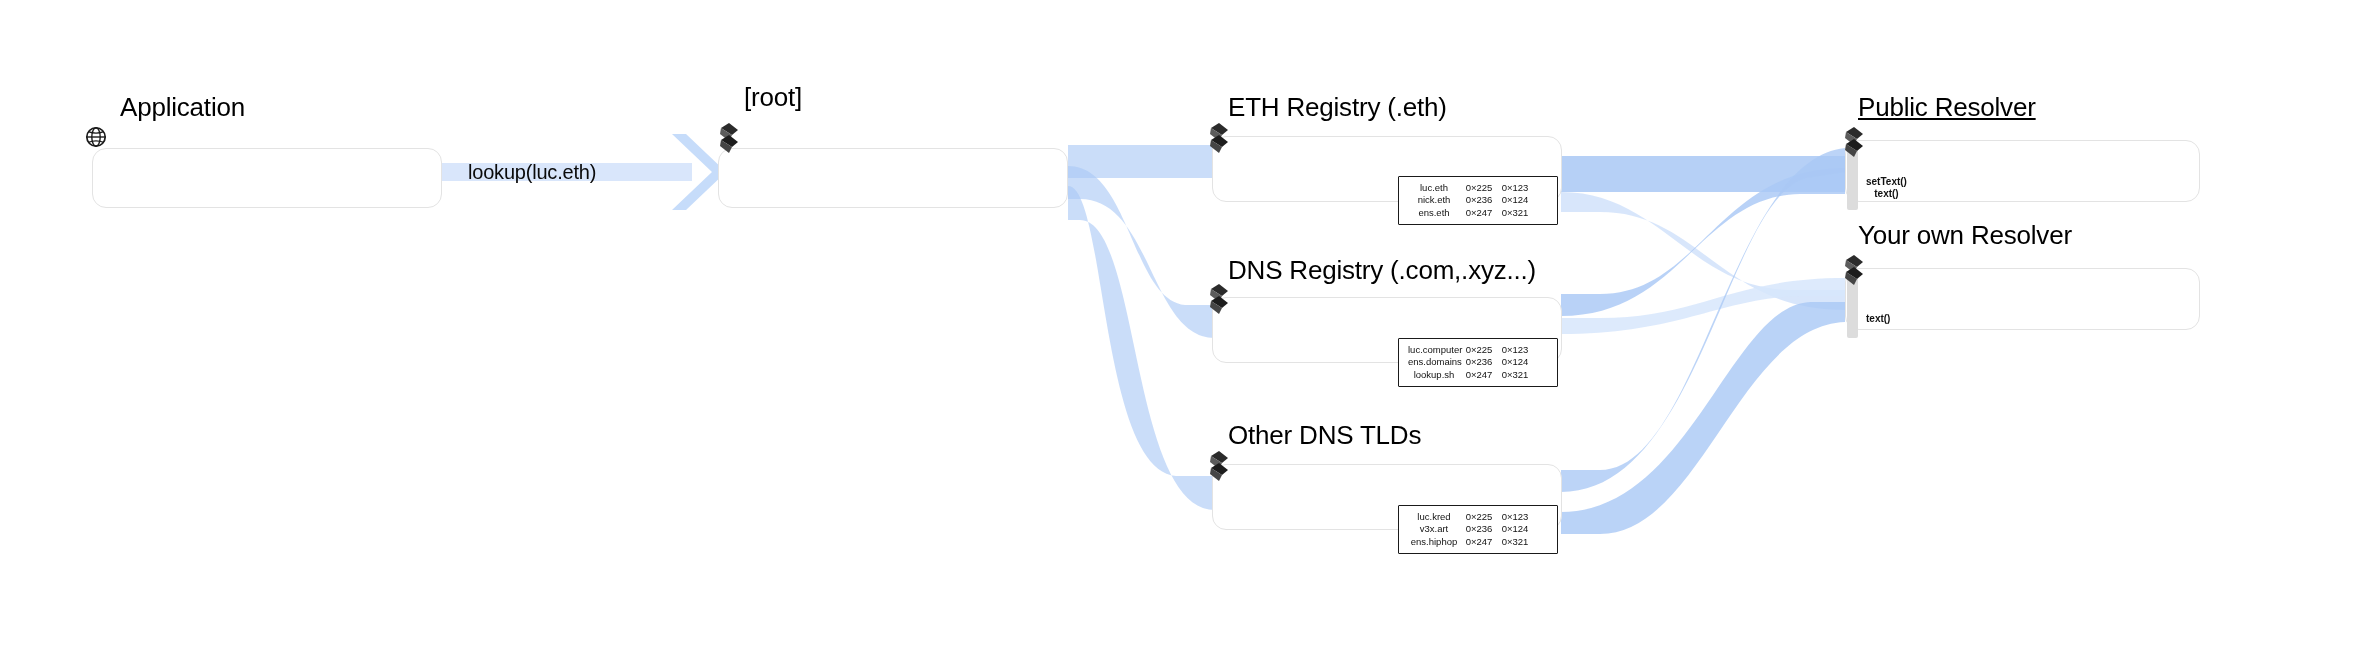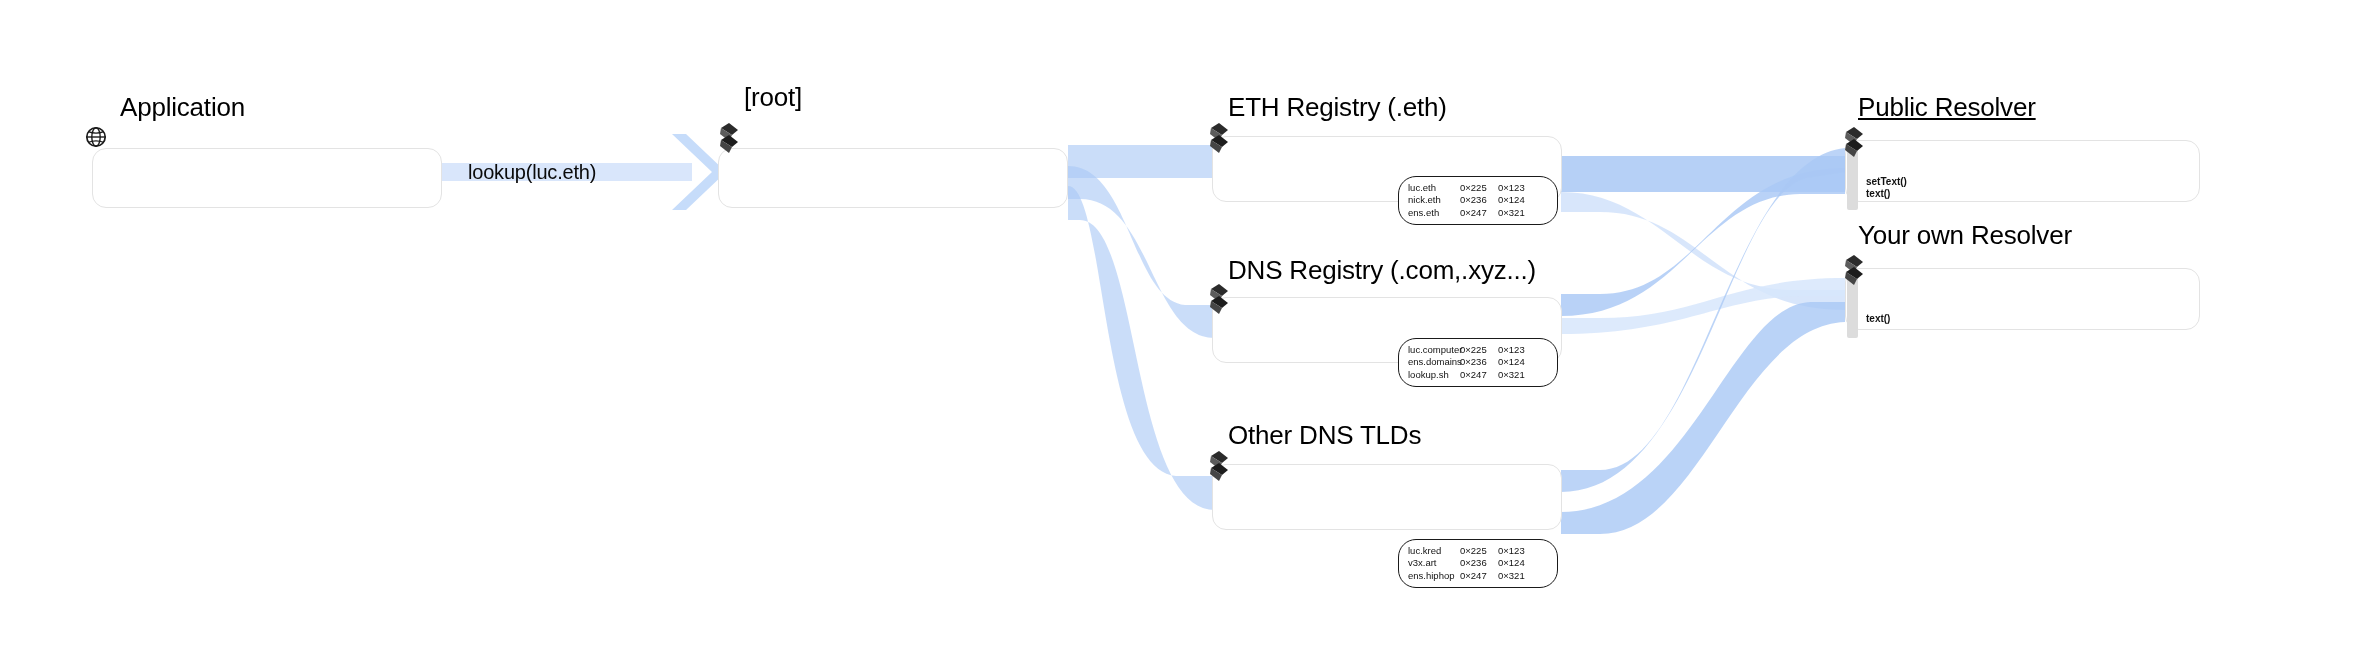--- a/index.html
+++ b/index.html
@@ -7,20 +7,21 @@
   body{
     font-family:"Liberation Sans","DejaVu Sans",sans-serif;
     -webkit-font-smoothing:antialiased;
   }
   #canvas{
     position:relative;
     width:2355px;
     height:650px;
     background:#ffffff;
     overflow:hidden;
+    text-align:center;
   }
   
   #flows{
     position:absolute;
     left:0; top:0;
     width:2355px; height:650px;
     z-index:1;
     pointer-events:none;
   }
   
@@ -59,21 +60,21 @@
     white-space:pre;
     font-weight:600;
   }
   
   .rec-table{
     position:absolute;
     z-index:6;
     box-sizing:border-box;
     background:#ffffff;
     border:1.4px solid #1a1a1a;
-    border-radius:18px;
+    border-radius:1px;
     padding:5px 8px 5px 9px;
   }
   .rec-row{
     display:flex;
     font-size:9.5px;
     line-height:12.3px;
     color:#111111;
     white-space:nowrap;
   }
   .rec-c0{width:52px;}
@@ -258,21 +259,21 @@
 
   <div class="icon" style="left:1208px; top:450px;">
     <svg width="22" height="34" viewBox="0 0 22 34">
       <path d="M 11 1 L 20 8 L 14 13 L 3 6 Z" fill="#2b2b2b"></path>
       <path d="M 3 6 L 14 13 L 11 19 L 2 12 Z" fill="#5c5c5c"></path>
       <path d="M 11 13 L 20 20 L 14 25 L 3 18 Z" fill="#1d1d1d"></path>
       <path d="M 3 18 L 14 25 L 11 31 L 2 24 Z" fill="#454545"></path>
     </svg>
   </div>
 
-  <div class="rec-table" style="left:1398px; top:505px; width:160px;margin-top:34px;">
+  <div class="rec-table" style="left:1398px; top:505px; width:160px;">
     <div class="rec-row">
       <span class="rec-c0">luc.kred</span>
       <span class="rec-c1">0×225</span>
       <span class="rec-c2">0×123</span>
     </div>
     <div class="rec-row">
       <span class="rec-c0">v3x.art</span>
       <span class="rec-c1">0×236</span>
       <span class="rec-c2">0×124</span>
     </div>

